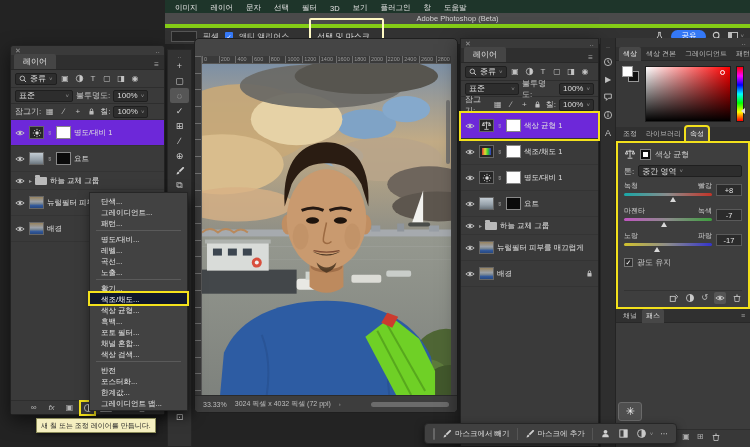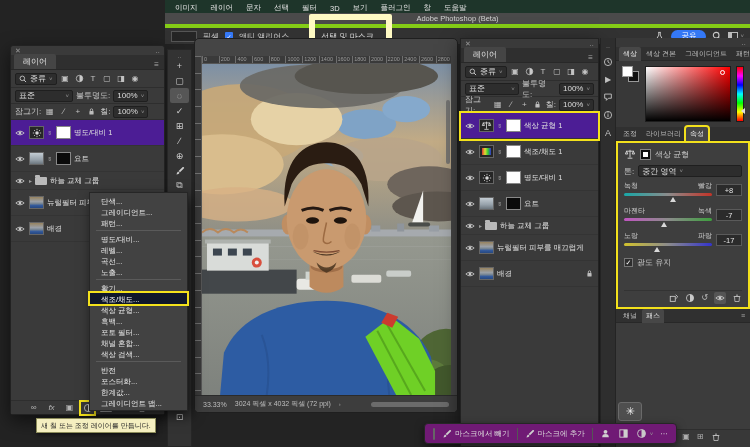--- a/index.html
+++ b/index.html
@@ -8,38 +8,38 @@
   font-family:"Liberation Sans","DejaVu Sans",sans-serif;font-size:8px;color:#c8c8c8}
 .abs{position:absolute}
 .flex{display:flex;align-items:center}
 .ic{display:block}
 
 #menu-bar{left:165px;top:0;width:585px;height:16px;background:#1e352a;display:flex;align-items:center;gap:13px;padding:0 10px;font-size:7.5px;color:#e2e2e2}
 #title-bar{left:165px;top:13px;width:585px;height:15px;background:#4a4a4a;display:flex;align-items:center;justify-content:center;font-size:7.5px;color:#d2d2d2;border-bottom:4px solid #84cc16}
 #options-bar{left:165px;top:28px;width:585px;height:17px;background:#323232;display:flex;align-items:center;gap:6px;padding:0 6px;border-bottom:1px solid #222}
 .mini{width:26px;height:11px;background:#252525;border:1px solid #555;color:#ddd;font-size:7px;padding:0 2px}
 .cb{width:8px;height:8px;background:#3478f6;border-radius:1px;display:flex;align-items:center;justify-content:center;color:#fff;font-size:6px}
-.obtn{border:6px solid #fef9c3;border-radius:2px;padding:11px 6px;color:#ddd}
+.obtn{border:2px solid #fef9c3;border-radius:2px;padding:11px 6px;color:#ddd}
 .pill{background:#3478f6;color:#fff;border-radius:8px;padding:1.5px 10px;font-size:7.5px}
 .layout-ic{width:10px;height:8px;border:1px solid #bbb;border-left-width:4px}
 
 .panel{background:#3a3a3a;border:1px solid #222;border-radius:3px;box-shadow:0 6px 18px rgba(0,0,0,.55)}
 .chrome{height:9px;display:flex;justify-content:space-between;align-items:center;padding:0 4px;color:#9a9a9a;font-size:7px}
 .ptabs{display:flex;align-items:flex-end;justify-content:space-between;height:15px;background:#2f2f2f;border-bottom:1px solid #282828;padding:0 3px}
 .ptab{background:#454545;padding:2px 9px;border-radius:2px 2px 0 0;color:#e0e0e0}
 .hamb{color:#aaa;padding-right:2px}
 .filter-row,.row2{display:flex;align-items:center;gap:3px;padding:2px 4px;border-bottom:1px solid #2e2e2e;height:18px}
 .row2{height:16px}
 .combo{background:#2d2d2d;border:1px solid #1f1f1f;border-radius:2px;height:12px;display:flex;align-items:center;gap:3px;padding:0 3px;color:#ddd}
 .car{color:#999;font-size:6px}
 .fic{width:11px;text-align:center;color:#c2c2c2;font-size:8px}
 
 .lrow{display:flex;align-items:center;gap:3px;padding:0 4px;height:26px;border-bottom:1px solid #343434;position:relative}
 .lrow.grp{height:18px}
-.lrow.sel{background:#4c1d95}
+.lrow.sel{background:#6d28d9}
 .eye{width:11px;flex:none}
 .thumb{width:15px;height:13px;flex:none;border:1px solid #888;background:#fff}
 .thumb.dark{background:#0a0a0a}
 .thumb.photo{background:linear-gradient(180deg,#97835f 0%,#9aa0a8 42%,#7b8894 58%,#31589b 78%,#27487f 100%);border-color:#666}
 .thumb.yacht{background:linear-gradient(180deg,#c3ccd3 0%,#97a2ab 60%,#6c767e 100%);border-color:#666}
 .adjthumb{width:15px;height:13px;flex:none;border:1px solid #666;background:#262626;display:flex;align-items:center;justify-content:center}
 .link8{flex:none;transform:rotate(90deg);font-size:6px;color:#b5b5b5;width:6px;text-align:center}
 .lname{white-space:nowrap;overflow:hidden;font-size:7.5px;color:#e0e0e0}
 .bbar{position:absolute;bottom:0;left:0;right:0;height:14px;display:flex;align-items:center;justify-content:center;gap:5px;border-top:1px solid #2e2e2e;background:#383838}
 .bico{width:13px;height:12px;display:flex;align-items:center;justify-content:center;color:#b5b5b5;font-size:8px}
@@ -100,21 +100,21 @@
 .sth{position:absolute;top:4px;width:0;height:0;border-left:3.5px solid transparent;border-right:3.5px solid transparent;border-bottom:5px solid #d8d8d8;transform:translateX(-50%)}
 .vbox{position:absolute;right:0;top:3px;width:26px;height:12px;background:#2b2b2b;border:1px solid #5a5a5a;color:#e2e2e2;font-size:7.5px;display:flex;align-items:center;justify-content:center}
 .chkrow{display:flex;align-items:center;gap:4px;height:13px}
 .chk{width:9px;height:9px;background:#2d2d2d;border:1px solid #777;color:#fff;font-size:7px;display:flex;align-items:center;justify-content:center}
 .pfoot{margin-top:auto;display:flex;justify-content:flex-end;align-items:center;gap:6px;height:14px;border-top:1px solid #333;color:#bdbdbd}
 .pfoot .on{background:#555;border-radius:2px;padding:1px}
 #paths-body{height:106px;background:#3c3c3c}
 .pbot{display:flex;align-items:center;justify-content:center;gap:7px;height:14px;border-top:1px solid #2e2e2e;color:#b0b0b0}
 #badge{position:absolute;left:2px;bottom:26px;width:24px;height:19px;background:#4f4f4f;border:1px solid #6a6a6a;border-radius:3px;display:flex;align-items:center;justify-content:center;color:#eee;font-size:11px}
 
-#taskbar{left:424px;top:423px;height:21px;background:#701a75;border:1px solid #262626;border-radius:4px;display:flex;align-items:center;gap:7px;padding:0 8px;box-shadow:0 3px 8px rgba(0,0,0,.5);font-size:7.5px;z-index:35;color:#dcdcdc}
+#taskbar{left:424px;top:423px;height:21px;background:#404040;border:1px solid #262626;border-radius:4px;display:flex;align-items:center;gap:7px;padding:0 8px;box-shadow:0 3px 8px rgba(0,0,0,.5);font-size:7.5px;z-index:35;color:#dcdcdc}
 .tsep{width:1px;height:12px;background:#555}
 .tbtn{display:flex;align-items:center;gap:3px}
 #tooltip{left:36px;top:418px;background:#f5efc0;color:#222;border:1px solid #8c8c5a;padding:1.5px 4px;font-size:7px;z-index:40;box-shadow:1px 2px 4px rgba(0,0,0,.5)}
 .grip{width:2px;height:12px;background:#666;border-radius:1px}
 </style>
 </head>
 <body>
 
 <svg width="0" height="0" style="position:absolute">
   <symbol id="s-eye" viewBox="0 0 12 12">

